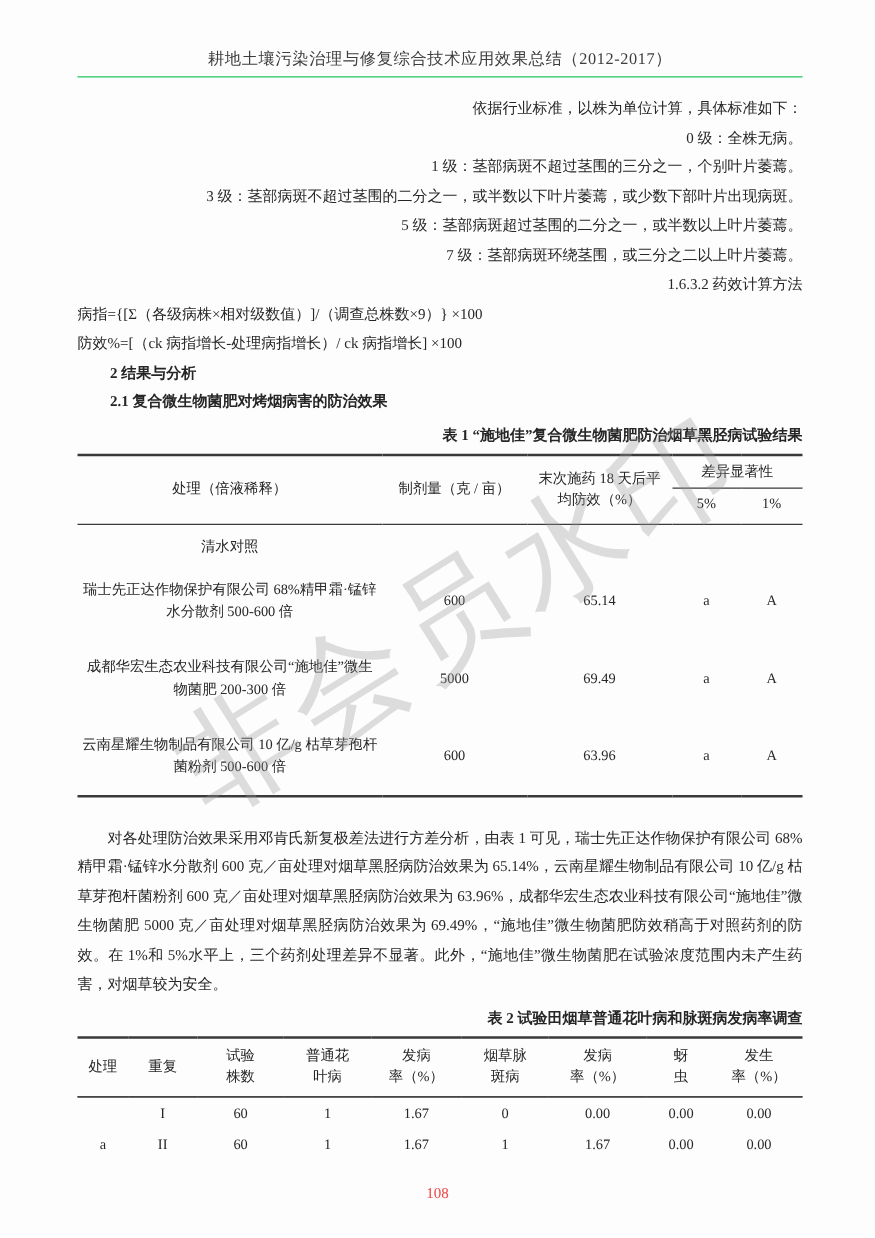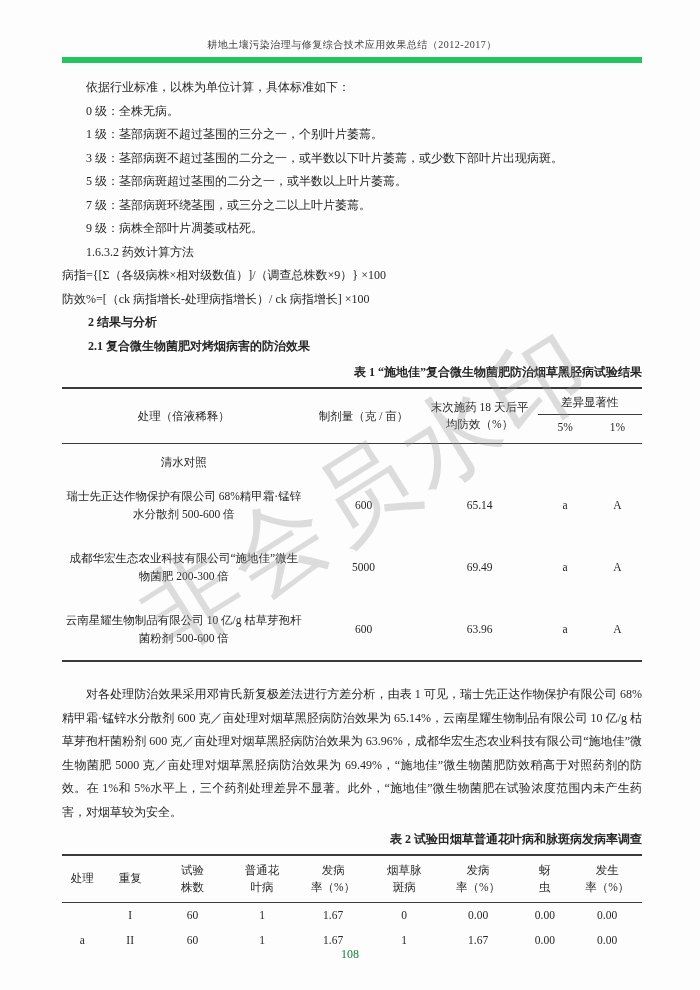--- a/index.html
+++ b/index.html
@@ -10,30 +10,30 @@
     margin:0 auto;
     background:#fdfdfd;
     font-family:"Liberation Serif","DejaVu Serif",serif;
     color:#262626;
     overflow:hidden;
   }
   .inner { position:absolute; left:62px; right:58px; top:38px; }
 
   .doc-header {
     text-align:center;
-    font-size:10px;
+    font-size:13px;
     color:#3d3d3d;
     letter-spacing:.5px;
     padding-bottom:5px;
-    border-bottom:6px solid #22c55e;
+    border-bottom:1px solid #22c55e;
   }
 
   .content { padding-top:13px; font-size:12px; }
   .line { line-height:23.5px; }
-  .indent { text-indent:2em; }
+  .indent { text-indent:2em;text-align:right; }
   .bold { font-weight:bold;margin-left:26px; }
 
   .analysis {
     text-align:justify;
     text-indent:2em;
     line-height:23.6px;
     margin-top:21px;
   }
 
   .tbl-title {
@@ -73,21 +73,21 @@
     opacity:.32;
     z-index:3;
     pointer-events:none;
   }
 
   .page-footer {
     position:absolute;
     left:0; right:0; bottom:28px;
     text-align:center;
     font-size:12px;
-    color:#15803d;
+    color:#ef4444;
   }
 </style>
 </head>
 <body>
 
 <div class="page">
 
   <div class="watermark">非会员水印</div>
 
   <div class="inner">
@@ -95,21 +95,20 @@
 
     <div class="content">
 
       <p class="line indent">依据行业标准，以株为单位计算，具体标准如下：</p>
 
       <p class="line indent">0 级：全株无病。</p>
       <p class="line indent">1 级：茎部病斑不超过茎围的三分之一，个别叶片萎蔫。</p>
       <p class="line indent">3 级：茎部病斑不超过茎围的二分之一，或半数以下叶片萎蔫，或少数下部叶片出现病斑。</p>
       <p class="line indent">5 级：茎部病斑超过茎围的二分之一，或半数以上叶片萎蔫。</p>
       <p class="line indent">7 级：茎部病斑环绕茎围，或三分之二以上叶片萎蔫。</p>
-      <p class="line indent">9 级：病株全部叶片凋萎或枯死。</p>
 
       <p class="line indent">1.6.3.2 药效计算方法</p>
       <p class="line">病指={[Σ（各级病株×相对级数值）]/（调查总株数×9）} ×100</p>
       <p class="line">防效%=[（ck 病指增长-处理病指增长）/ ck 病指增长] ×100</p>
 
       <p class="line bold">2 结果与分析</p>
       <p class="line bold">2.1 复合微生物菌肥对烤烟病害的防治效果</p>
 
       <div class="tbl-title">表 1 “施地佳”复合微生物菌肥防治烟草黑胫病试验结果</div>
 

